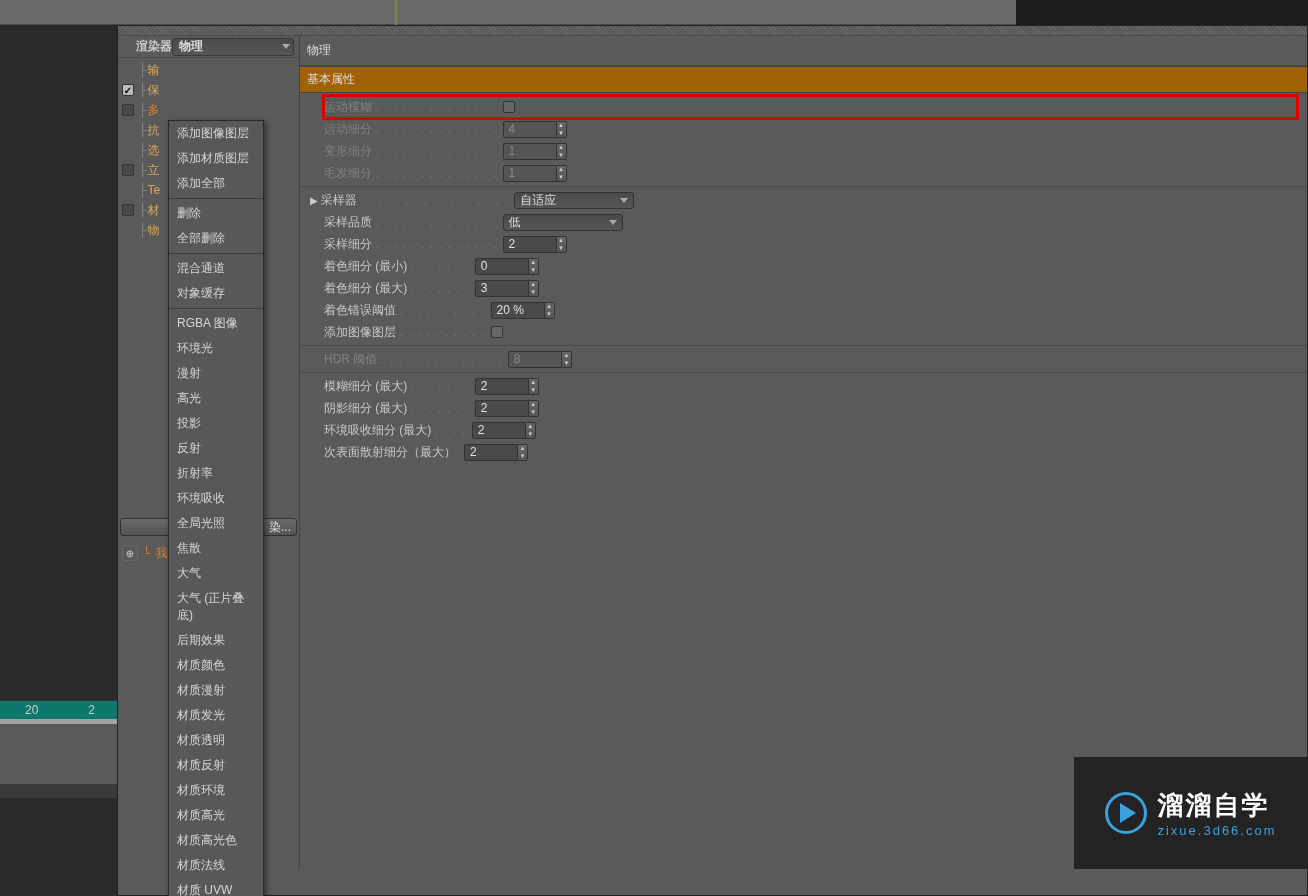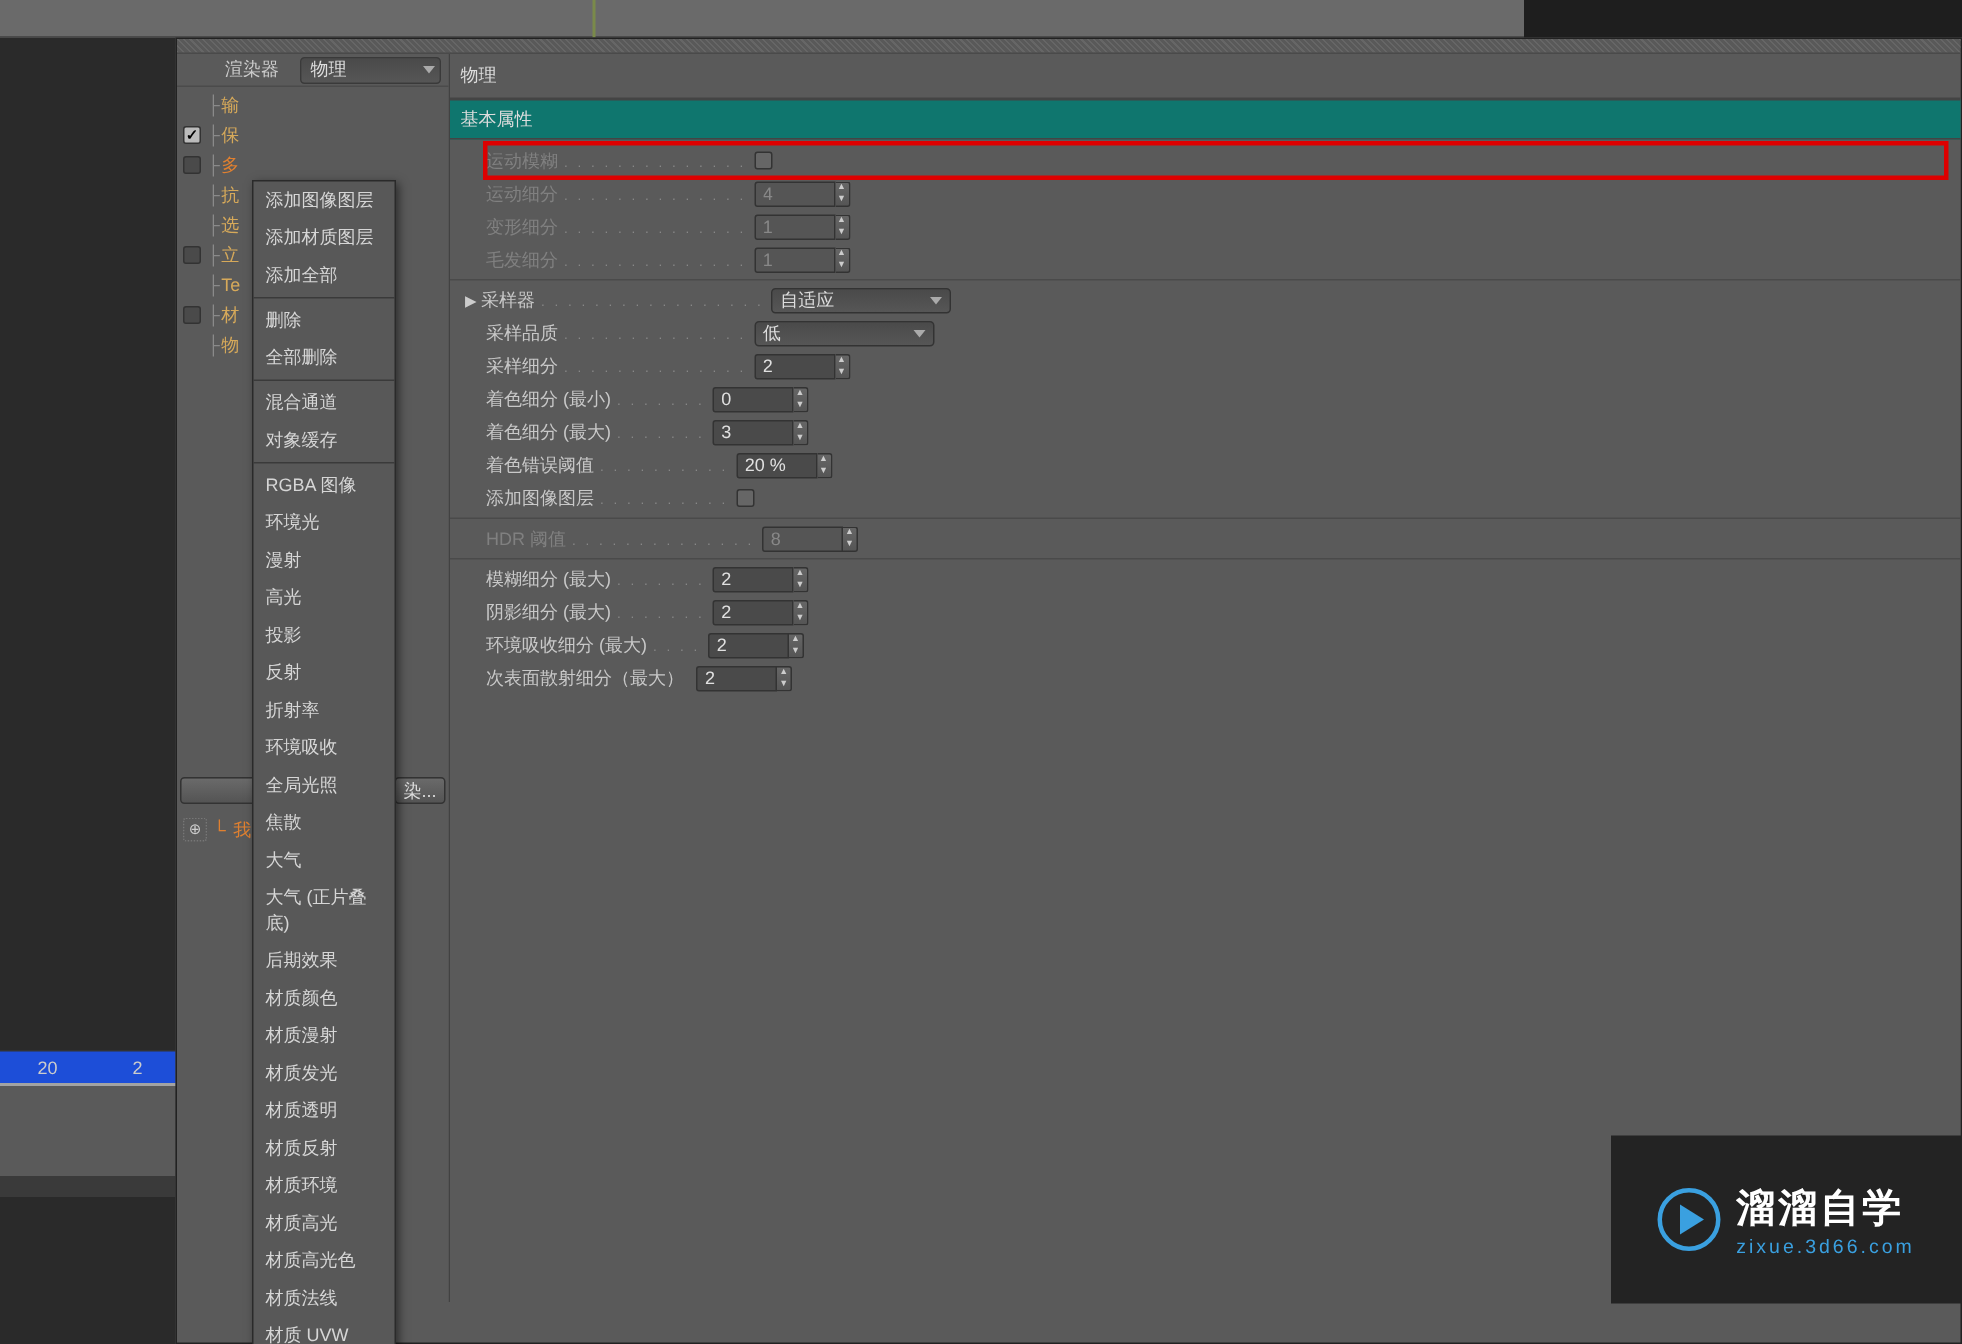--- a/index.html
+++ b/index.html
@@ -16,21 +16,21 @@
 .titlebar .app-icon { width: 14px; height: 14px; border-radius: 50%; background: radial-gradient(circle at 35% 35%, #fff 10%, #5a8 30%, #045 70%); margin-right: 6px; }
 .win-title { color: #222; font-size: 12px; }
 .titlebar-spacer { flex: 1; }
 .win-btn { width: 40px; height: 24px; display: flex; align-items: center; justify-content: center; color: #333; font-size: 14px; }
 .handle-bar { height: 10px; background-image: repeating-linear-gradient(45deg,#666 0,#666 1px,transparent 1px,transparent 3px); background-color:#595959; border-bottom:1px solid #4a4a4a; }
 
 .body { display: flex; height: calc(100% - 37px); }
 
 
 .leftcol { width: 181px; background: #5a5a5a; position: relative; }
-.renderer-row { display: flex; align-items: center; height: 22px; padding-left: 32px; gap: 14px; border-bottom: 1px solid #4b4b4b; }
+.renderer-row { display: flex; align-items: center; height: 22px; padding-left: 18px; gap: 0; border-bottom: 1px solid #4b4b4b; font-weight: bold; }
 .renderer-row label { color: #ccc; }
 .renderer-sel { flex: 1; background: linear-gradient(#4a4a4a,#565656); border: 1px solid #3a3a3a; color: #ddd; height: 18px; border-radius: 3px; padding-left: 6px; display: flex; align-items: center; justify-content: space-between; padding-right: 3px; margin-right: 5px;}
 .renderer-sel .tri { width:0;height:0;border-left:4px solid transparent;border-right:4px solid transparent;border-top:5px solid #aaa; }
 
 .tree { padding-top: 2px; }
 .tree-row { display: flex; align-items: center; height: 20px; padding-left: 4px; }
 .chk { width: 12px; height: 12px; border: 1px solid #333; background: #4a4a4a; border-radius: 2px; margin-right: 4px; display:flex;align-items:center;justify-content:center; color:#000;font-size:10px;font-weight:bold;}
 .chk.on { background: #bbb; color:#000; }
 .chk.on::after{content:"✓"}
 .tree-guide { color: #8a8a8a; margin-right: 2px; letter-spacing:-1px; }
@@ -48,21 +48,21 @@
 .menu-popup { position: absolute; top: 120px; left: 168px; width: 96px; background: #585858; border: 1px solid #2a2a2a; box-shadow: 2px 2px 6px rgba(0,0,0,.5); z-index: 50; }
 .menu-popup .mi { padding: 4px 8px; color: #d6d6d6; cursor: pointer; }
 .menu-popup .sep { height: 1px; background: #3a3a3a; margin: 2px 0; }
 
 
 .rightpanel { flex: 1; background: #5a5a5a; border-left:1px solid #424242;display: flex; flex-direction: column; }
 .rp-title { padding: 6px 7px; color: #ddd; border-bottom:1px solid #444;}
 .tabs { display: flex; gap: 2px; padding: 4px 6px; }
 .tab { padding: 2px 8px; border: 1px solid #333; background:#5a5a5a; color: #ddd; border-radius: 2px; }
 .tab.active { background: #4a6a9a; }
-.section-head { background: #0f766e; color: #ddd; padding: 4px 7px; border-bottom:1px solid #444; border-top:1px solid #444;}
+.section-head { background: #a16207; color: #ddd; padding: 4px 7px; border-bottom:1px solid #444; border-top:1px solid #444;}
 
 .props { padding: 3px 10px 3px 24px; }
 .sep-line { height:1px; background:#4a4a4a; margin: 2px -10px 2px -24px; }
 .prow { display: flex; align-items: center; height: 22px; }
 .prow.red { outline: 3px solid #d00; outline-offset: -1px; padding-right:4px;}
 .plabel { color: #c8c8c8; display: flex; align-items: baseline; white-space: nowrap; }
 .plabel.dim { color: #808080; }
 .dots { color: #888; margin: 0 2px 0 4px; letter-spacing: 2px; font-size:9px; }
 .plabel .arrow { color:#ccc; margin-left:-14px; margin-right:3px; font-size:10px;}
 .pchk { width: 12px; height: 12px; border: 1px solid #333; background: #666; border-radius: 2px; margin-left: 3px; display:flex;align-items:center;justify-content:center;font-size:10px;font-weight:bold;}
@@ -72,21 +72,21 @@
 .spin { display: flex; align-items: stretch; margin-left: 3px; }
 .spin input { width: 54px; height: 17px; background: #4a4a4a; border: 1px solid #333; color: #e0e0e0; padding: 0 5px; border-radius: 2px 0 0 2px; }
 .spin input.dim { background:#555; color:#888;}
 .spin .arrows { width: 10px; display: flex; flex-direction: column; border:1px solid #333;border-left:none;border-radius:0 2px 2px 0; background:linear-gradient(#666,#555);}
 .spin .arrows div { flex:1;display:flex;align-items:center;justify-content:center;font-size:6px;color:#ccc;line-height:1;}
 
 .dropdown { display: flex; align-items: center; margin-left:3px; width:120px; height:17px; background: linear-gradient(#4a4a4a,#565656); border:1px solid #333; border-radius:3px; color:#ddd; padding:0 5px; justify-content:space-between;}
 .dropdown .tri{width:0;height:0;border-left:4px solid transparent;border-right:4px solid transparent;border-top:5px solid #aaa;}
 
 
-.ruler { position: absolute; top: 700px; left: 0; width: 120px; height: 24px; background: #1d4ed8; display:flex;align-items:center;justify-content:space-around;color:#ccc;border-top:1px solid #333;border-bottom:2px solid #a3a3a3;}
+.ruler { position: absolute; top: 700px; left: 0; width: 120px; height: 24px; background: #0f766e; display:flex;align-items:center;justify-content:space-around;color:#ccc;border-top:1px solid #333;border-bottom:5px solid #a3a3a3;}
 .bottom-dark1 { position:absolute; top:724px; left:0; width:117px; height:60px; background:#5a5a5a;}
 .bottom-dark2 { position:absolute; top:784px; left:0; width:117px; height:14px; background:#3a3a3a;}
 
 
 .coord-panel { position: absolute; left: 713px; right: 0; top: 790px; height: 95px; background: #5a5a5a; z-index: 0; padding-top: 2px;}
 .coord-row { display:flex; align-items:center; gap:3px; height:22px; padding-left:4px;}
 .clab { color:#ccc; width:12px; text-align:right;}
 .cspin { display:flex; }
 .cspin input { width:65px; height:17px; background:#525252; border:1px solid #333; color:#e0e0e0; padding:0 5px; border-radius:2px 0 0 2px;}
 .cspin .arrows{width:10px;display:flex;flex-direction:column;border:1px solid #333;border-left:none;border-radius:0 2px 2px 0;background:linear-gradient(#666,#555);}

